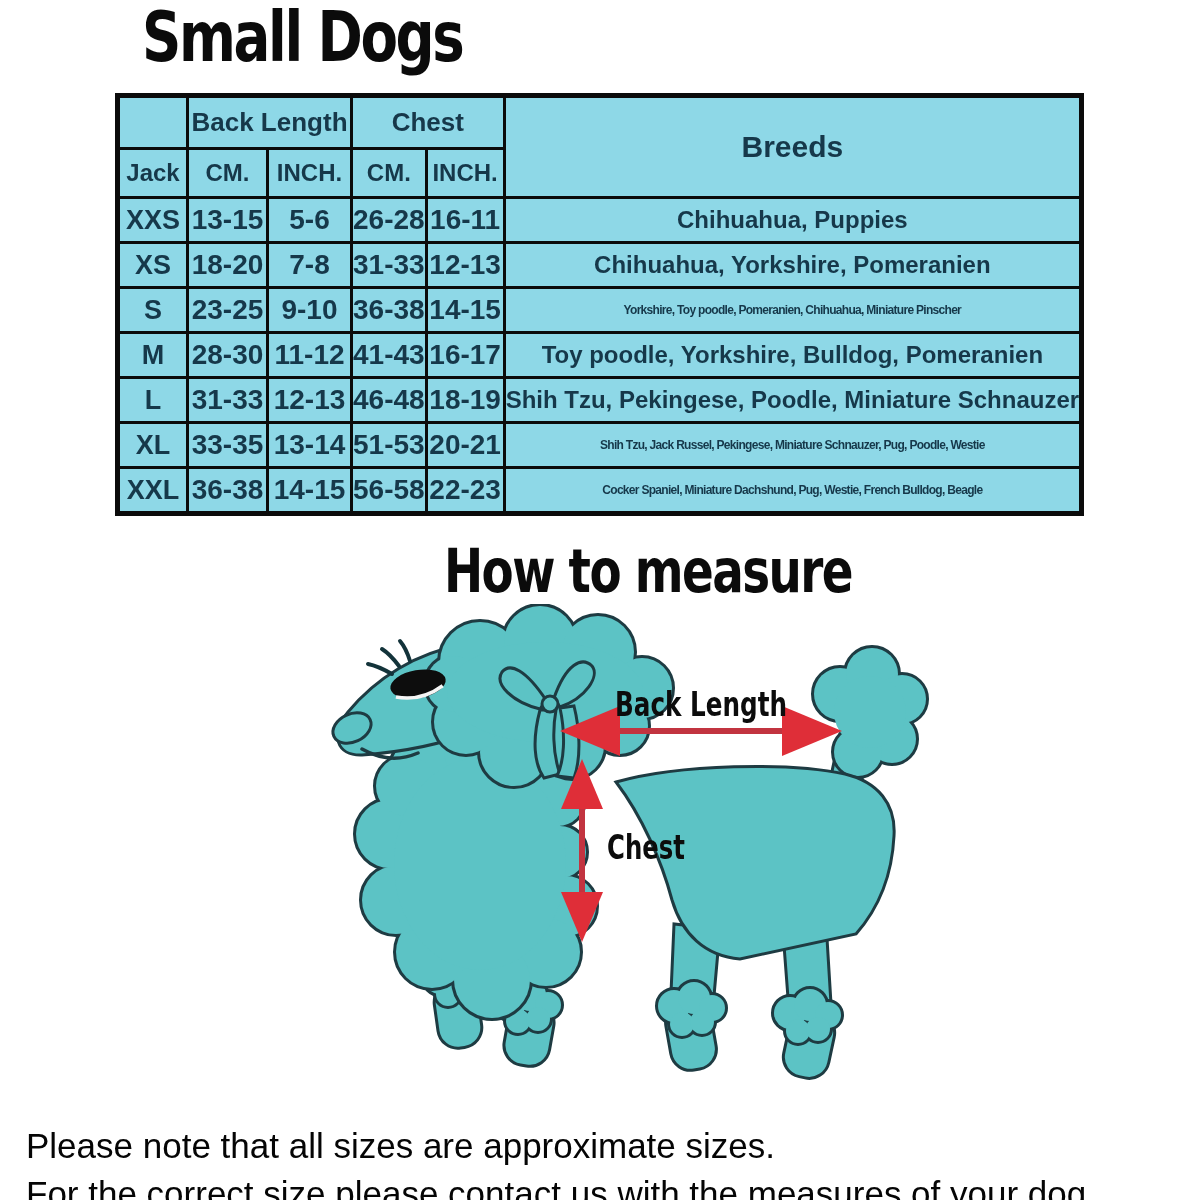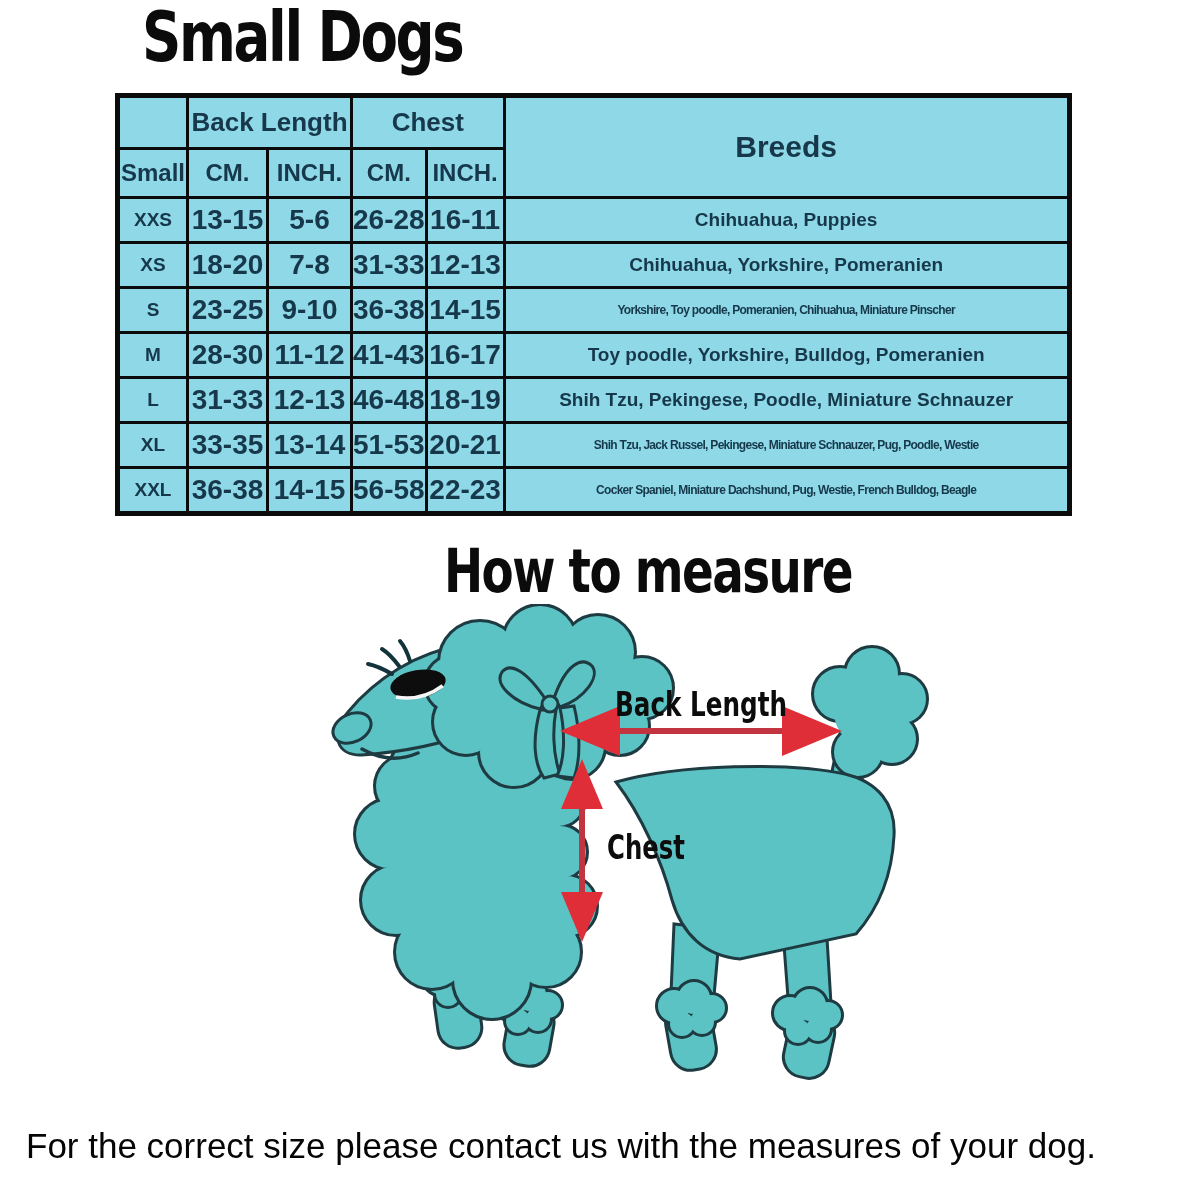--- a/index.html
+++ b/index.html
@@ -18,23 +18,23 @@
     border-collapse:collapse;table-layout:fixed;
     background:#8ed8e7;border:5px solid #0b0b0b;
   }
   table.size-table td{
     border:3px solid #0b0b0b;padding:0;text-align:center;
     color:#16384a;white-space:nowrap;overflow:hidden;
   }
   td.grp{font-size:26px;font-weight:bold;height:49px;}
   td.breeds-hdr{font-size:30px;font-weight:bold;}
   td.red{color:#e33850;font-size:24px;font-weight:bold;height:46px;}
-  td.size-cell{font-size:19px;font-weight:bold;height:42px;}
+  td.size-cell{font-size:27px;font-weight:bold;height:42px;}
   td.num{font-size:28px;font-weight:bold;}
-  td.breeds{text-align:left;padding-left:6px;font-size:19px;font-weight:bold;}
+  td.breeds{text-align:left;padding-left:6px;font-size:24px;font-weight:bold;}
   td.breeds.t-small{font-size:12px;letter-spacing:-0.7px;}
   .how-title{
     position:absolute;left:444px;top:536px;
     font-family:"DejaVu Sans",sans-serif;font-weight:bold;font-size:60px;
     letter-spacing:-2px;color:#0b0b0b;white-space:nowrap;
     transform:scaleX(.78);transform-origin:left top;
   }
   .diagram{position:absolute;left:320px;top:604px;width:620px;height:510px;}
   .notes{
     position:absolute;left:26px;top:1122px;width:1170px;
@@ -60,21 +60,21 @@
       <col style="width:565px">
   </colgroup>
   <tbody>
     <tr>
       <td></td>
       <td class="grp" colspan="2">Back Length</td>
       <td class="grp" colspan="2">Chest</td>
       <td class="breeds-hdr" rowspan="2">Breeds</td>
     </tr>
     <tr>
-      <td class="red">Small</td>
+      <td class="red">Jack</td>
       <td class="red">CM.</td>
       <td class="red">INCH.</td>
       <td class="red">CM.</td>
       <td class="red">INCH.</td>
     </tr>
     <tr>
       <td class="size-cell">XXS</td>
       <td class="num">13-15</td>
       <td class="num">5-6</td>
       <td class="num">26-28</td>
@@ -296,14 +296,15 @@
   <text class="arrow-label" x="381" y="112" text-anchor="middle" textLength="172" lengthAdjust="spacingAndGlyphs">Back Length</text>
   <g>
     <line x1="262" y1="200" x2="262" y2="294" stroke="#c23440" stroke-width="6"></line>
     <polygon points="262,155 241,205 283,205" fill="#df2e38"></polygon>
     <polygon points="262,338 241,288 283,288" fill="#df2e38"></polygon>
   </g>
   <text class="arrow-label" x="287" y="255" textLength="78" lengthAdjust="spacingAndGlyphs">Chest</text>
 </svg>
 
 <div class="notes">
+  <div>Please note that all sizes are approximate sizes.</div>
   <div>For the correct size please contact us with the measures of your dog.</div>
 </div>
 
 </body></html>

